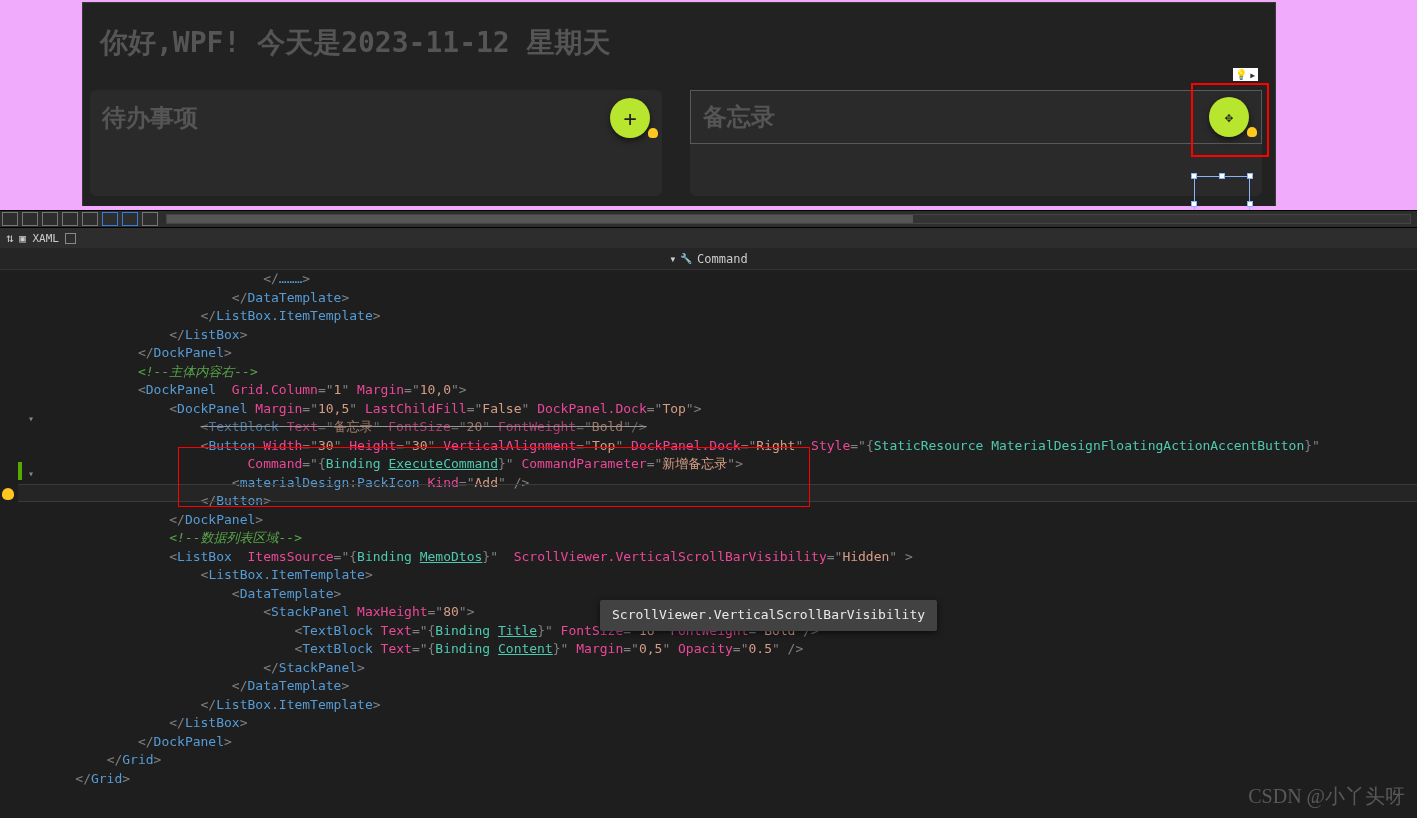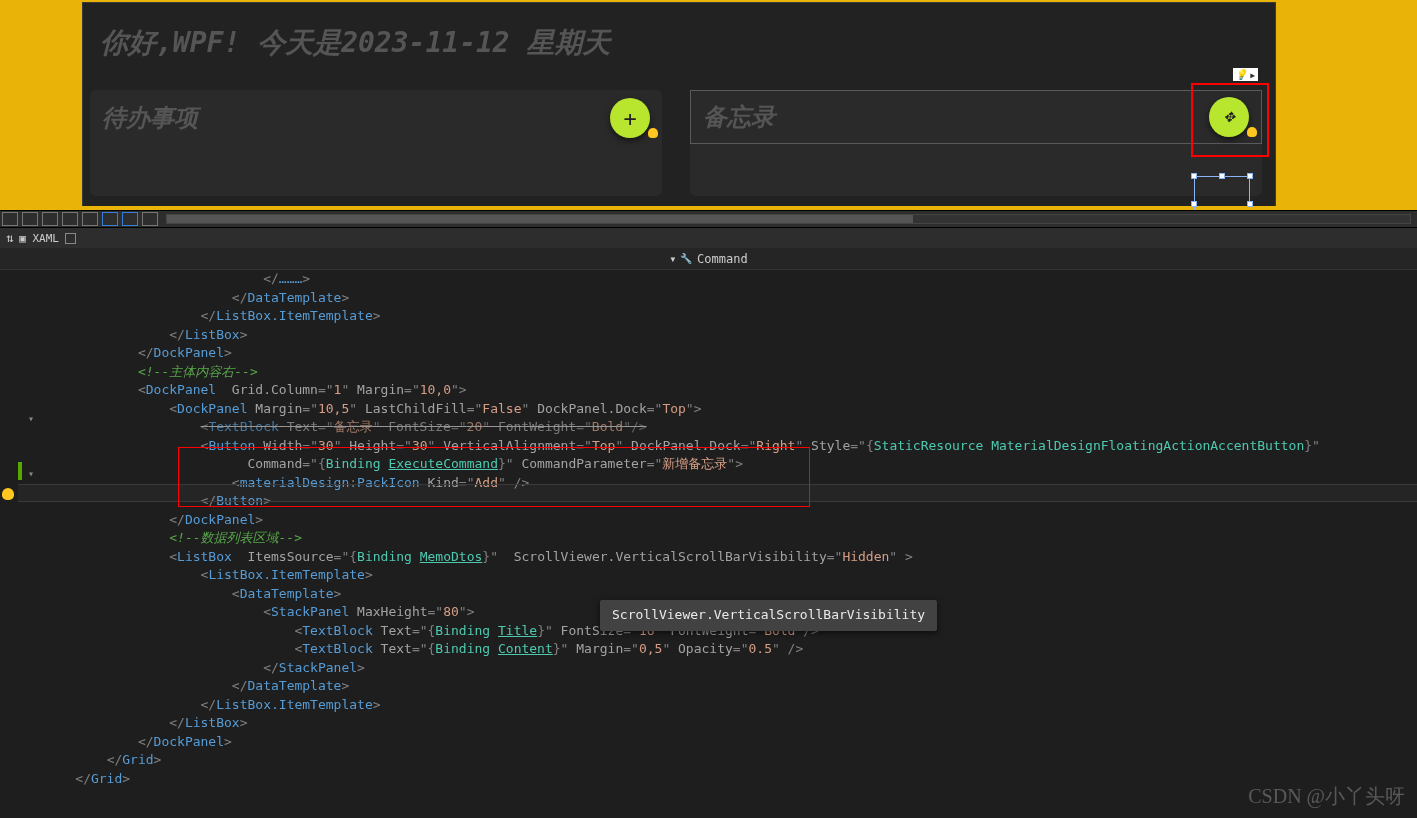--- a/index.html
+++ b/index.html
@@ -1,19 +1,19 @@
 <!DOCTYPE html>
 <html><head>
 <meta charset="utf-8">
 <style>
 * { margin:0; padding:0; box-sizing:border-box; }
 body { background:#1e1e1e; color:#ccc; font-family:Consolas,"Microsoft YaHei",monospace; font-size:13px; width:1417px; height:818px; overflow:hidden; position:relative; }
 
 
-.designer { height:210px; background:#eab308; position:relative; overflow:hidden;font-style:italic; }
+.designer { height:210px; background:#f0abfc; position:relative; overflow:hidden; }
 .designer .border { position:absolute; left:82px; top:2px; width:1194px; height:204px; border:1px solid #3a3a3a; border-bottom:none; background:#222; }
 .title-text { position:absolute; left:100px; top:24px; font-size:28px; color:#555; font-weight:600; }
 
 .card { position:absolute; top:90px; width:572px; height:106px; background:#2a2a2a; border-radius:6px; overflow:visible; }
 .card.left  { left:90px; }
 .card.right { left:690px; }
 .card-head { display:flex; align-items:center; justify-content:space-between; padding:8px 12px; }
 .card-head .label { font-size:24px; color:#555; font-weight:600; }
 .fab { width:40px; height:40px; border-radius:50%; background:#b8e62e; box-shadow:0 3px 6px rgba(0,0,0,.5); display:flex; align-items:center; justify-content:center; color:#222; font-size:22px; position:relative; }
 .mini-bulb { position:absolute; right:-8px; bottom:0; width:10px; height:10px; background:#ffc720; border-radius:50% 50% 40% 40%; }
@@ -50,21 +50,21 @@
 .editor { position:relative; background:#1e1e1e; font-family:Consolas,SimSun,monospace; font-size:13px; line-height:18.5px; }
 .gutter { position:absolute; left:0; top:0; bottom:0; width:16px; }
 .bulb-g { position:absolute; left:2px; top:218px; width:12px; height:12px; background:#ffc720; border-radius:50% 50% 40% 40%; }
 .fold   { position:absolute; left:28px; width:12px; color:#888; font-size:10px; }
 .code   { margin-left:44px; white-space:pre; }
 .code .ln{display:block;}
 
 
 .p  { color:#808080; }   
 .el { color:#569cd6; }   
-.at { color:#a3a3a3; }   
+.at { color:#ec4899; }   
 .st { color:#d69d85; }   
 .bs { color:#4ec9b0;text-align:center; }   
 .cm { color:#57a64a;font-style:italic; }   
 .str{ text-decoration:line-through; opacity:.7; }
 
 .red-box { position:absolute; left:178px; top:177px; width:632px; height:60px; border:1px solid #ff0000; pointer-events:none; }
 .hl-line { position:absolute; left:18px; right:0; top:214px; height:18px; background:rgba(255,255,255,.035); border:1px solid #3a3a3a; border-left:none; border-right:none; }
 .hl-mark { position:absolute; left:18px; top:192px; width:4px; height:18px; background:#55aa00; }
 
 .tooltip { position:absolute; left:600px; top:330px; background:#424242; color:#eaeaea; padding:6px 12px; font-size:13px; border-radius:2px; box-shadow:0 2px 6px rgba(0,0,0,.6); }

